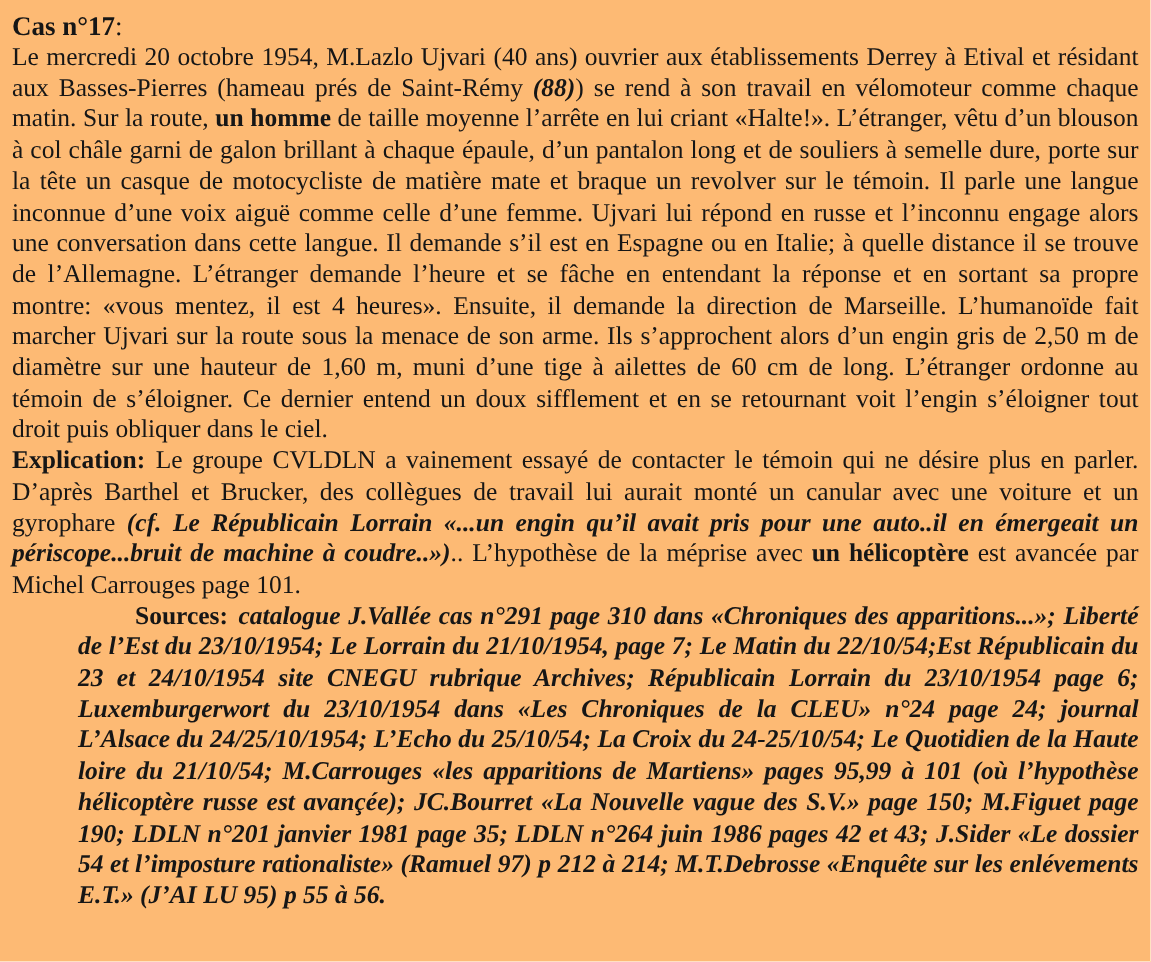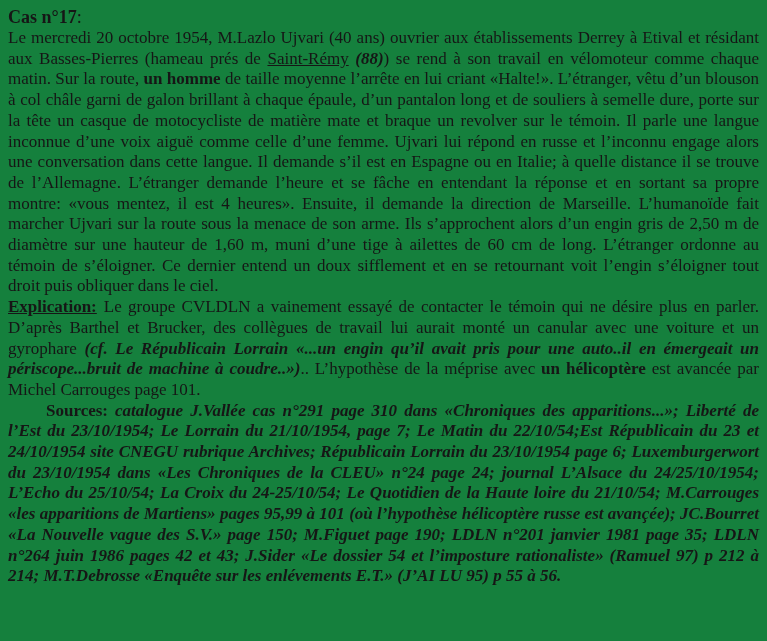--- a/index.html
+++ b/index.html
@@ -2,34 +2,34 @@
 <html><head>
 <meta charset="utf-8">
 <style>
   html, body { margin: 0; padding: 0; background: #ffffff; }
   .page {
     position: relative;
     width: 767px;
     height: 641px;
     box-sizing: border-box;
     padding: 7px 8px 0 8px;
-    background: #15803d;
+    background: #fdba74;
     color: #161616;
     font-family: "Liberation Serif", "DejaVu Serif", serif;
     font-size: 17px;
     line-height: 20.7px;
     overflow: hidden;
   }
   p { margin: 0; text-align: justify; }
   .title-line { font-size: 18px; line-height: 21px; }
   .b { font-weight: bold; }
   .i { font-style: italic; font-weight: bold; }
-  .u { text-decoration: underline; }
+  .u { }
   .head-gap { margin-right: 7px; }
-  .sources-para { text-indent: 38px; }
+  .sources-para { text-indent: 38px; margin-left: 44px; }
 </style>
 </head>
 <body>
 
 <div class="page">
 
   <p class="title-line"><span class="b">Cas n°17</span><span>:</span></p>
 
   <p><span>Le mercredi 20 octobre 1954, M.Lazlo Ujvari (40 ans) ouvrier aux établissements Derrey à Etival et résidant aux Basses-Pierres (hameau prés de </span><span class="u">Saint-Rémy</span><span class="i"> (88)</span><span>) se rend à son travail en vélomoteur comme chaque matin. Sur la route, </span><span class="b">un homme</span><span> de taille moyenne l’arrête en lui criant «Halte!». L’étranger, vêtu d’un blouson à col châle garni de galon brillant à chaque épaule, d’un pantalon long et de souliers à semelle dure, porte sur la tête un casque de motocycliste de matière mate et braque un revolver sur le témoin. Il parle une langue inconnue d’une voix aiguë comme celle d’une femme. Ujvari lui  répond en russe et l’inconnu engage alors une conversation dans cette langue. Il demande s’il est en Espagne ou en Italie; à quelle distance il se trouve de l’Allemagne. L’étranger demande l’heure et se fâche en entendant la réponse et en sortant sa propre montre: «vous mentez, il est 4 heures». Ensuite, il demande la direction de Marseille. L’humanoïde fait marcher Ujvari sur la route sous la menace de son arme. Ils s’approchent alors d’un engin gris de 2,50 m de diamètre sur une hauteur de 1,60 m, muni d’une tige à ailettes de 60 cm de long. L’étranger ordonne au témoin de s’éloigner. Ce dernier entend un doux sifflement et en se retournant voit l’engin s’éloigner tout droit puis obliquer dans le ciel.</span></p>
 

